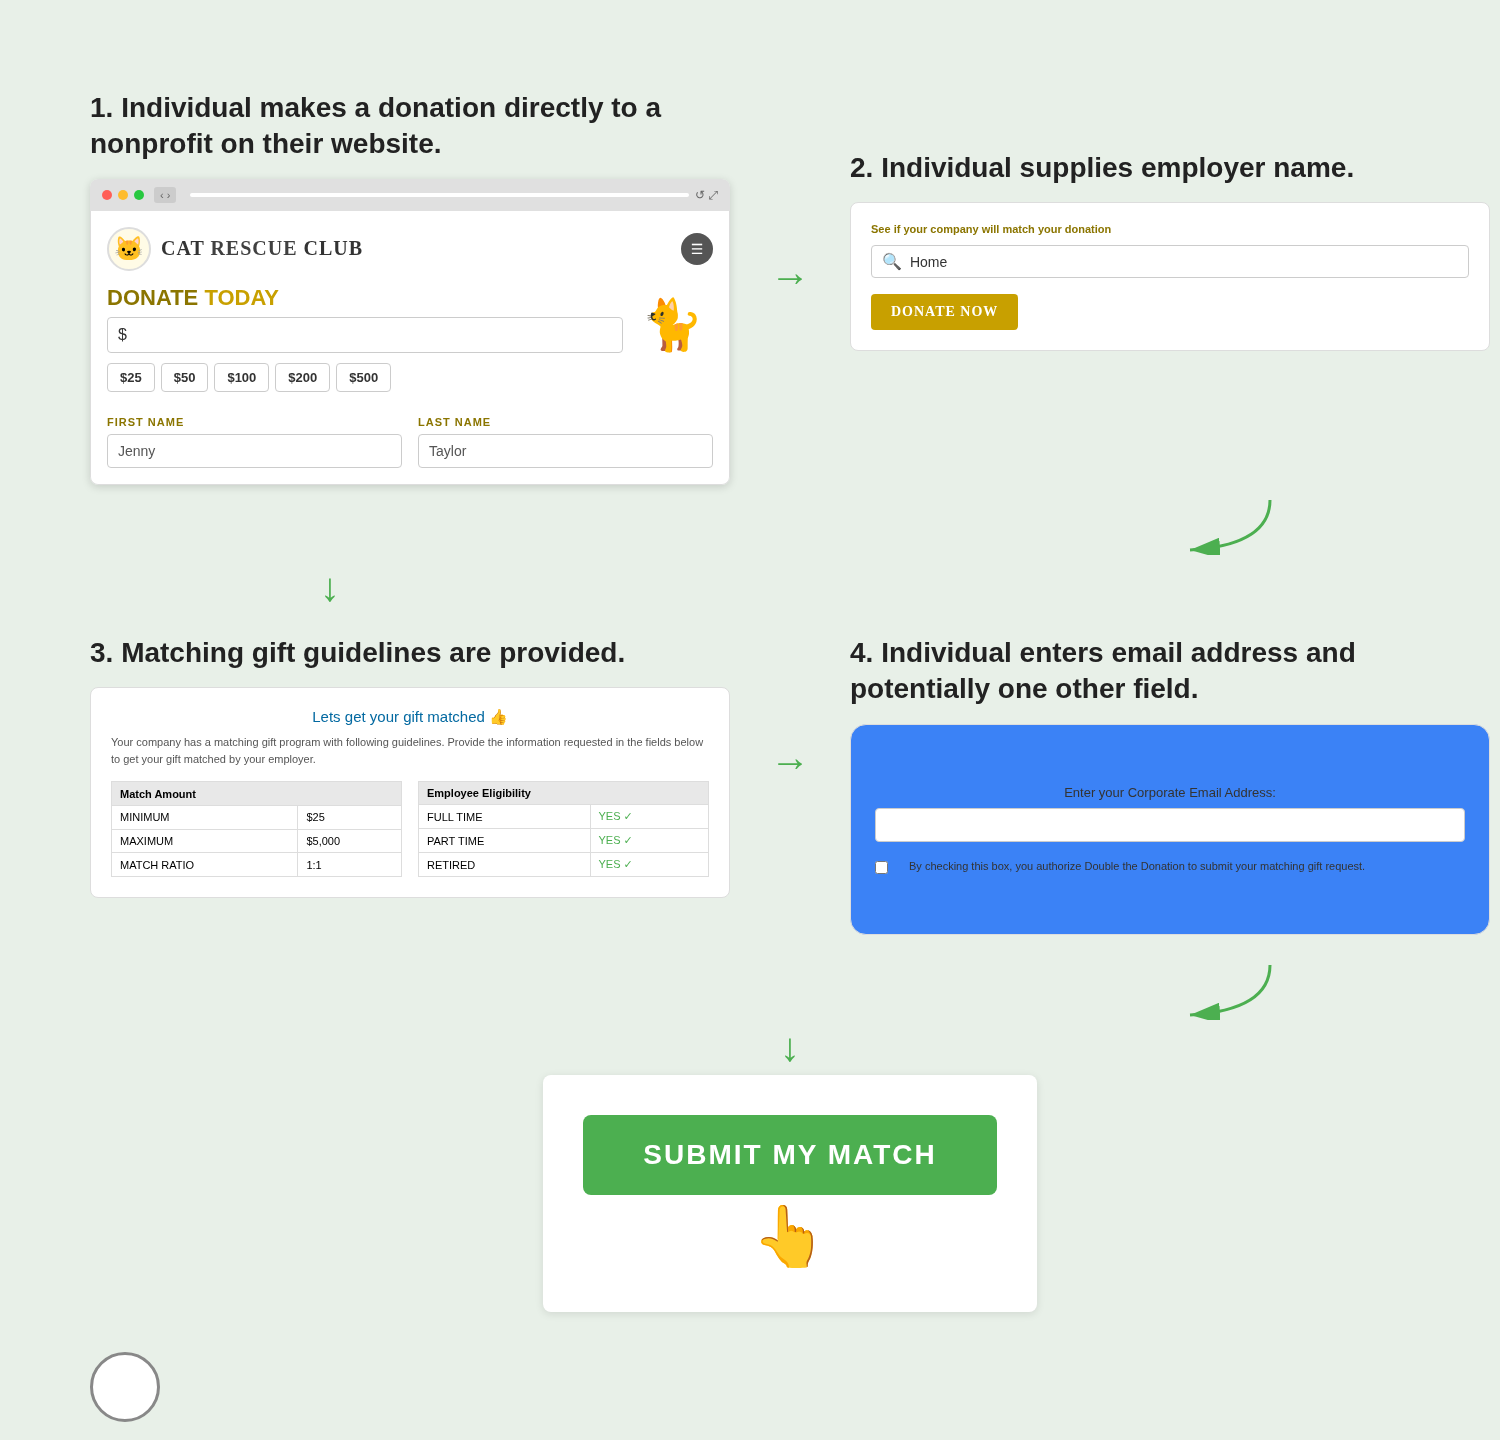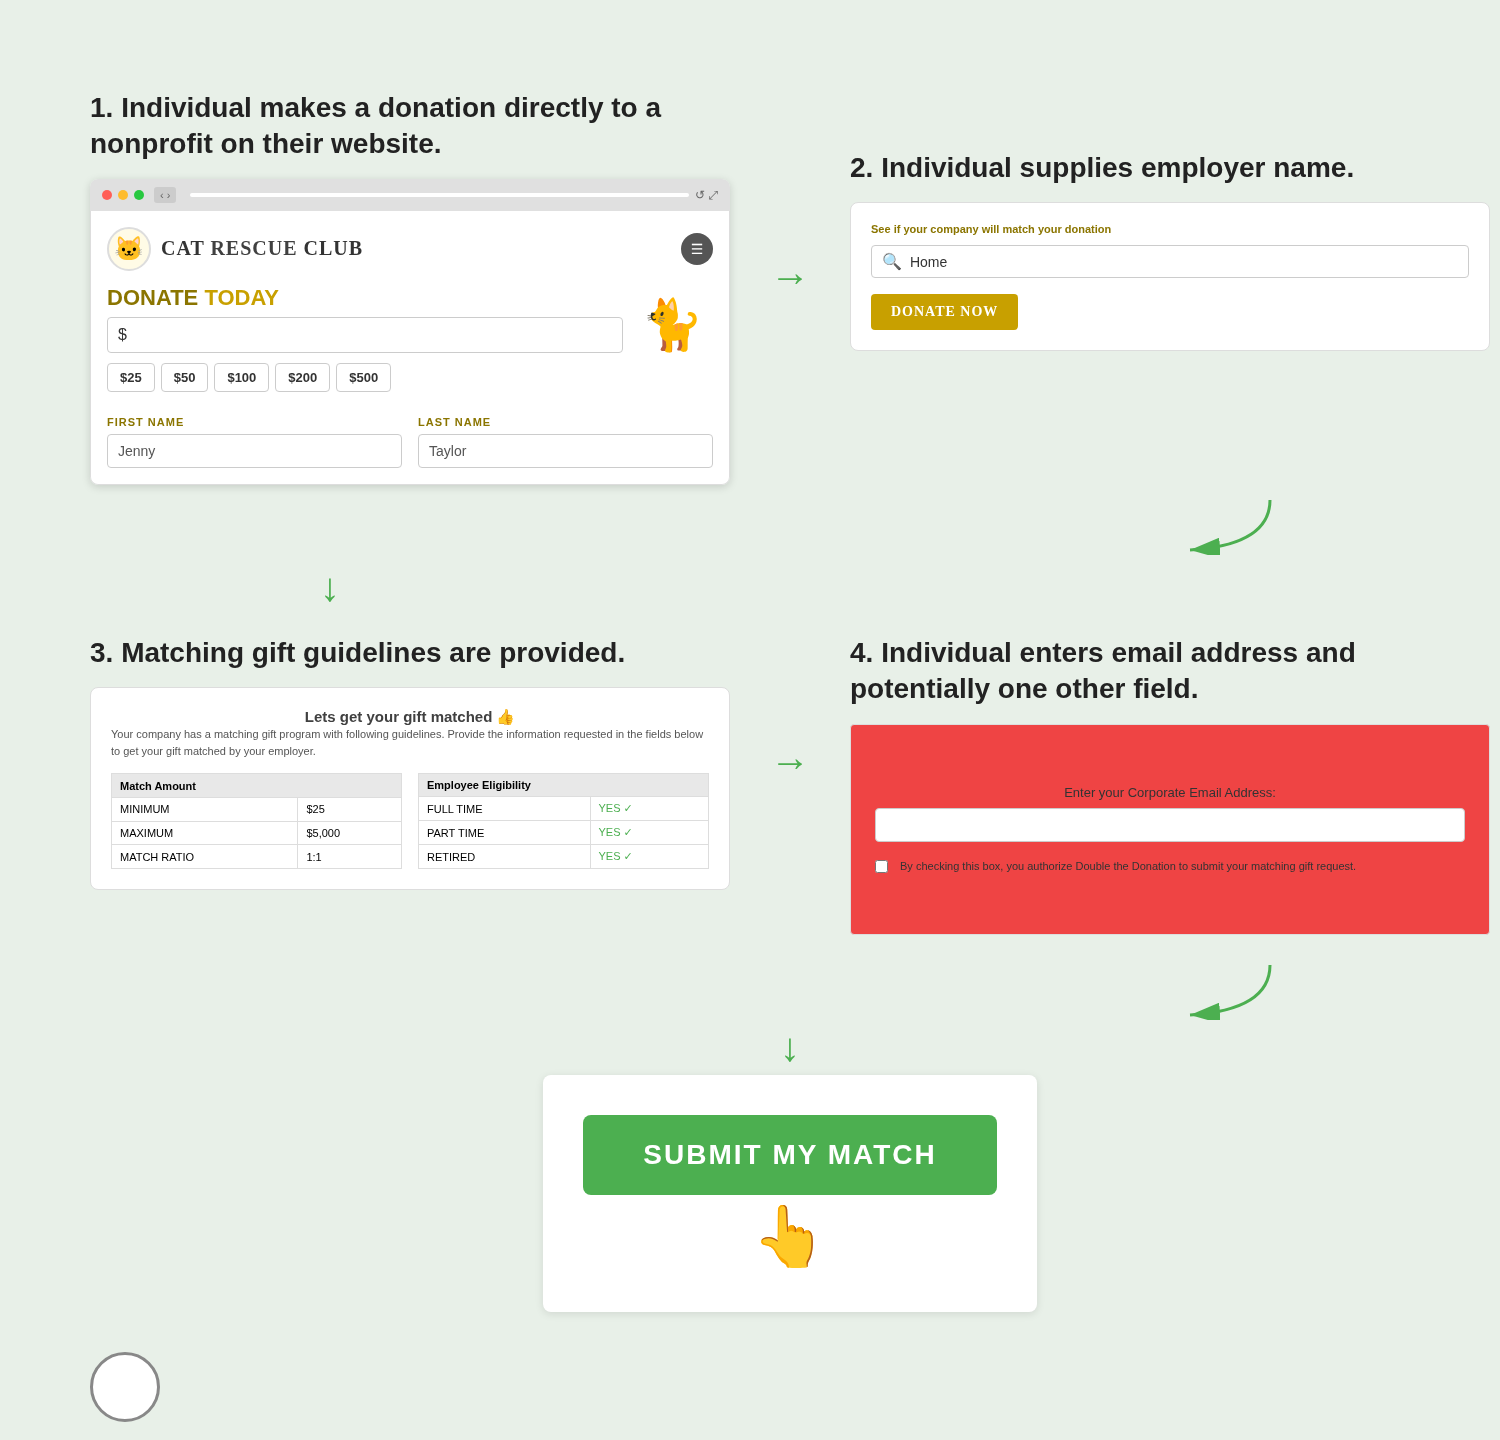--- a/index.html
+++ b/index.html
@@ -270,23 +270,24 @@
     
     .guidelines-card {
       background: white;
       border: 1px solid #ddd;
       border-radius: 8px;
       padding: 20px;
     }
 
     .guidelines-title {
       text-align: center;
-      color: #404040;
-      font-weight: 700;
+      color: #0369a1;
+      font-weight: 400;
       font-size: 15px;
+      margin-bottom: 8px;
     }
 
     .guidelines-subtitle {
       font-size: 11px;
       color: #555;
       margin-bottom: 14px;
       line-height: 1.5;
     }
 
     .guidelines-grid {
@@ -314,23 +315,23 @@
       border: 1px solid #ddd;
     }
 
     .guidelines-table tr:first-child td,
     .guidelines-table tr:first-child th {
       background: #e8e8e8;
     }
 
     
     .email-card {
-      background: #ef4444;
+      background: #3b82f6;
       border: 1px solid #ddd;
-      border-radius: 4px;
+      border-radius: 16px;
       padding: 30px 24px;
     }
 
     .email-label {
       font-size: 13px;
       color: #333;
       margin-bottom: 8px;
       text-align: center;
     }
 
@@ -338,22 +339,22 @@
       width: 100%;
       border: 1px solid #ccc;
       border-radius: 4px;
       padding: 8px 10px;
       font-size: 14px;
       margin-bottom: 16px;
     }
 
     .authorize-check {
       display: flex;
-      align-items: center;
-      gap: 12px;
+      align-items: flex-end;
+      gap: 21px;
       font-size: 11px;
       color: #333;
       line-height: 1.5;
     }
 
     
     .submit-card {
       background: white;
       border-radius: 8px;
       padding: 40px;

